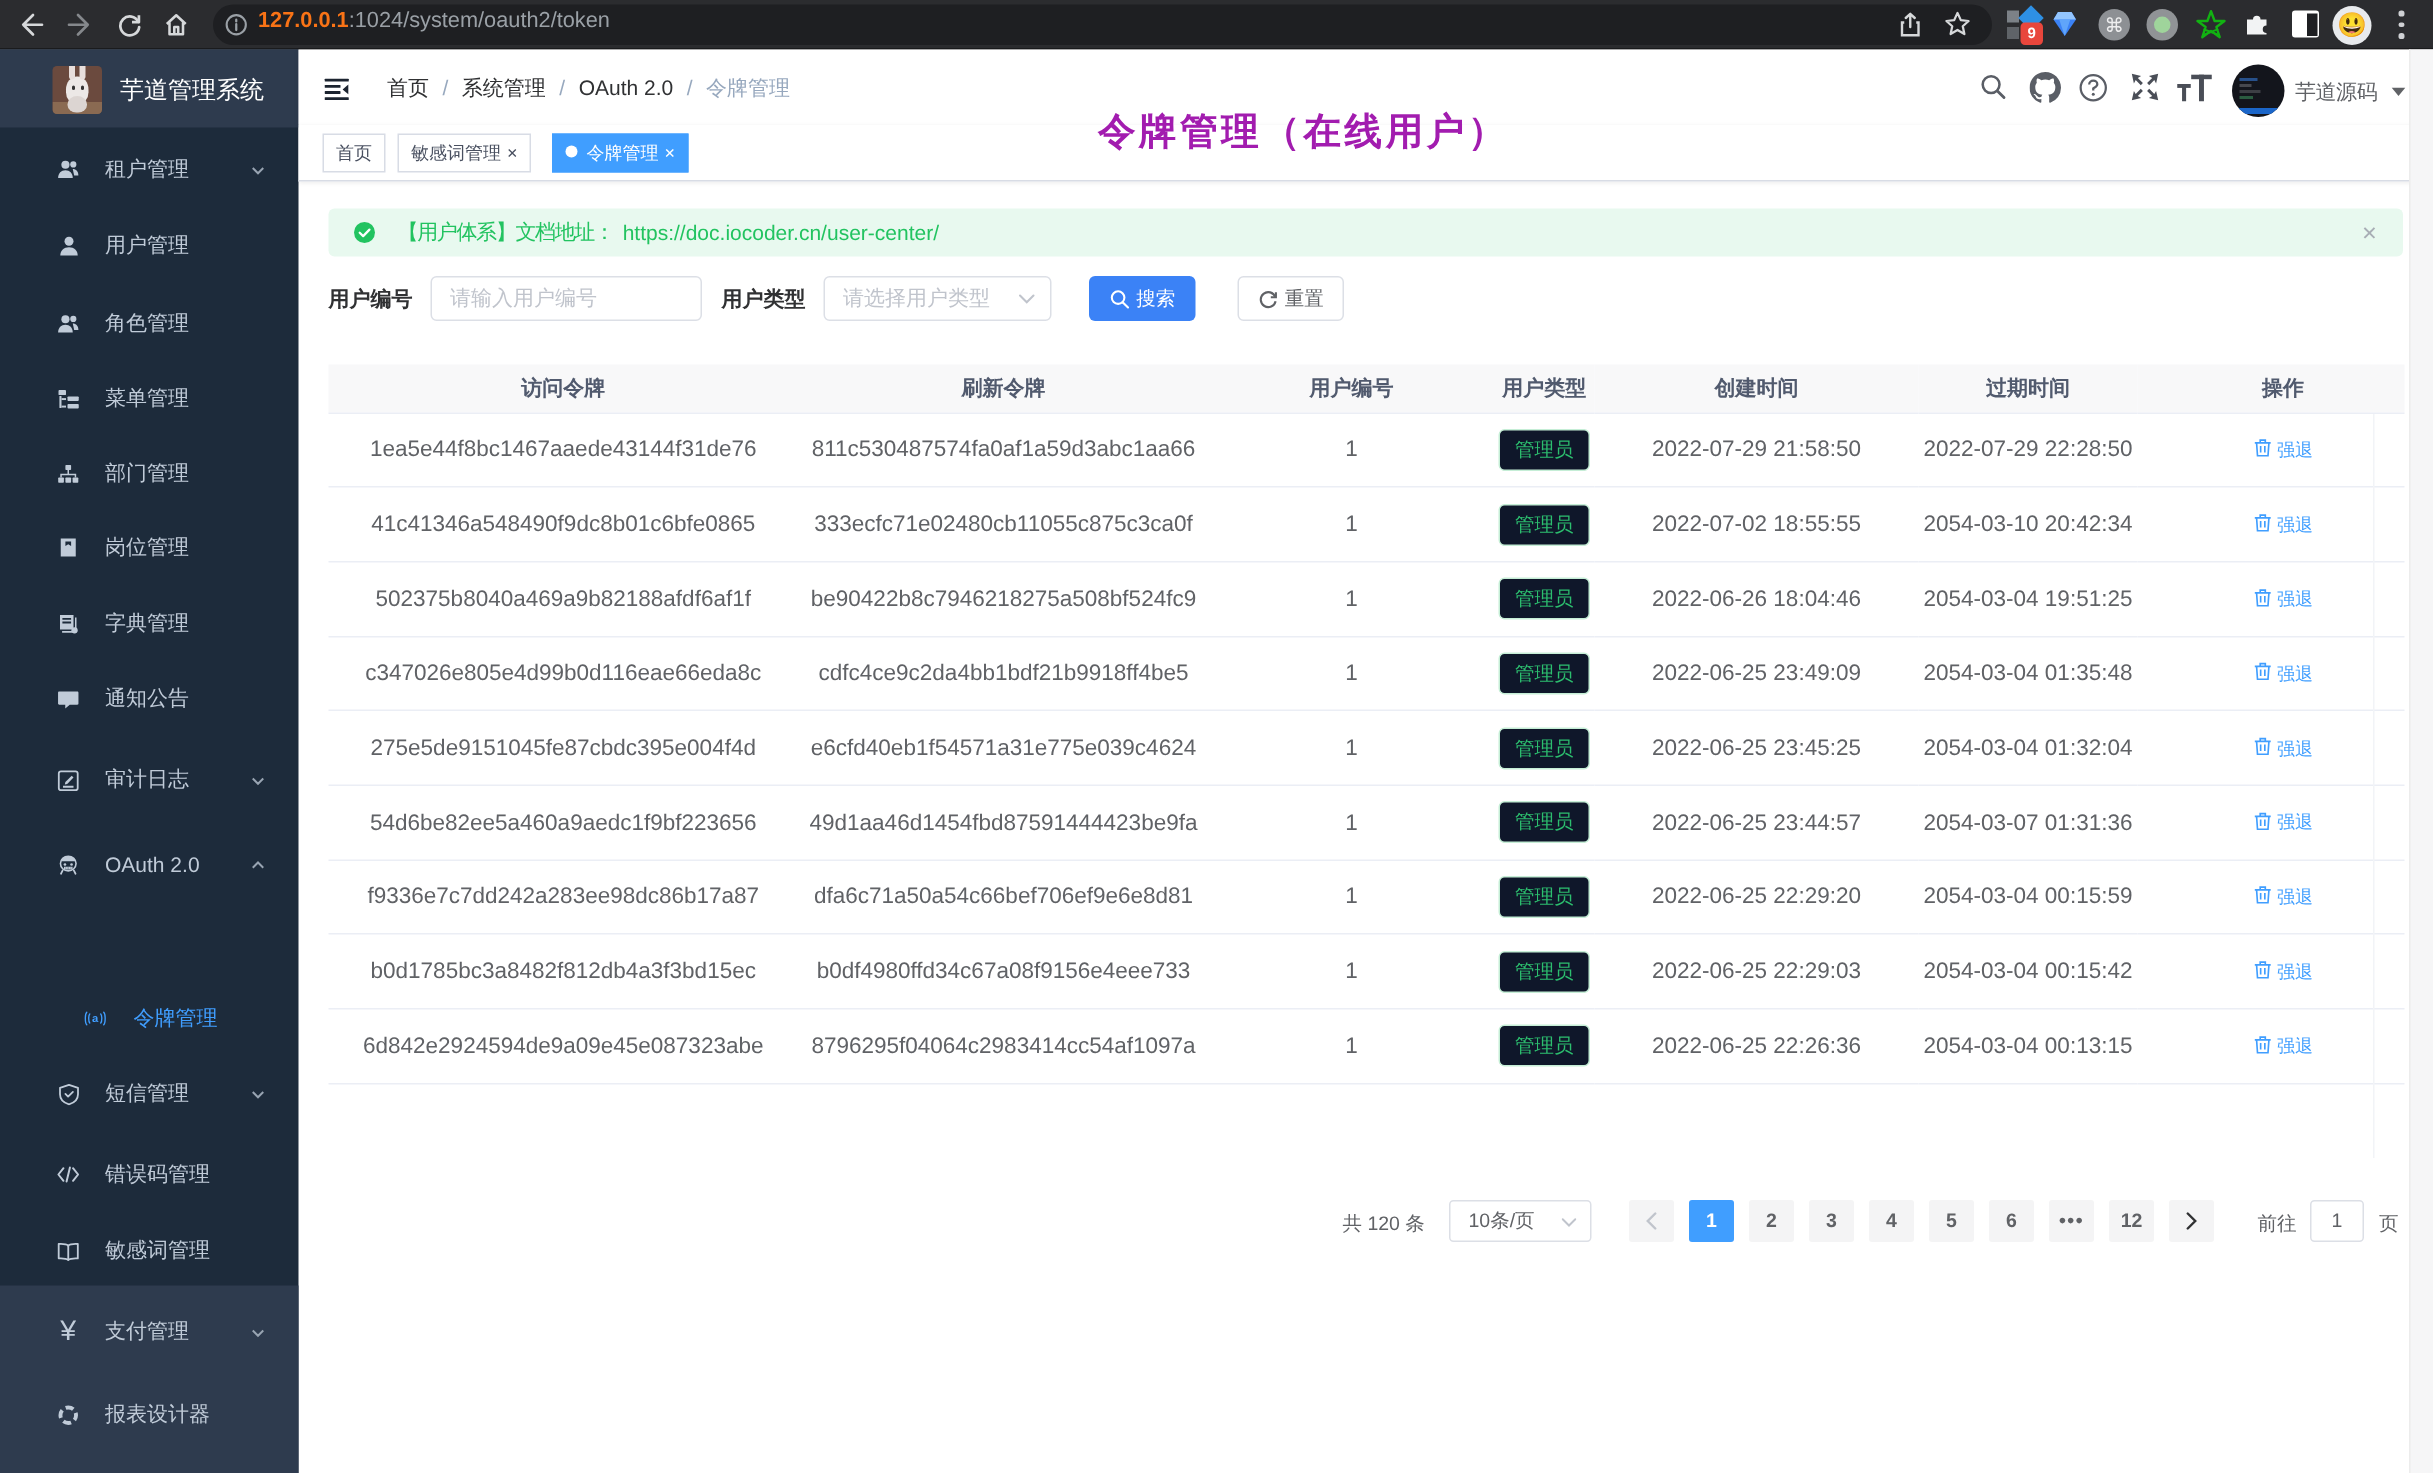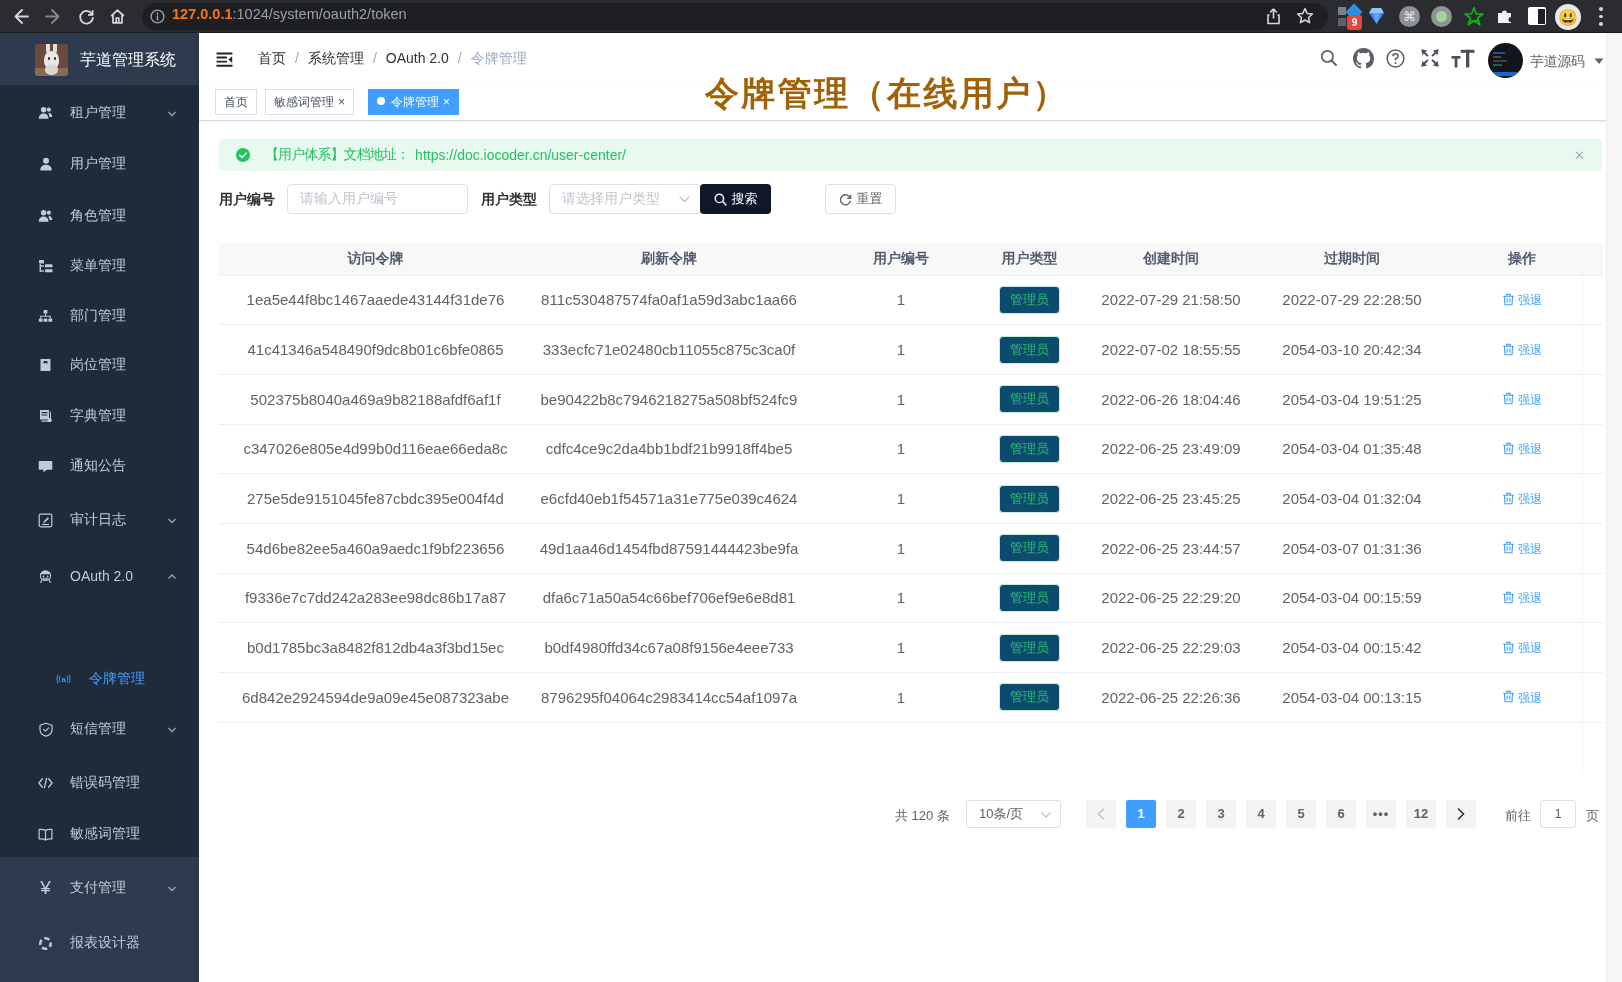--- a/index.html
+++ b/index.html
@@ -39,28 +39,28 @@
 #alert{position:absolute;left:219px;top:139px;width:1383px;height:32px;background:#e8f9ef;border-radius:4px;display:flex;align-items:center;font-size:14px;color:#22c360}
 #alert .close{position:absolute;right:17px;top:9px;color:#a8aeb5;font-size:13px}
 .flabel{position:absolute;top:191px;font-size:14px;font-weight:bold;color:#303133}
 .finput{position:absolute;top:184px;height:30px;border:1px solid #dcdfe6;border-radius:4px;background:#fff;font-size:14px;color:#c0c4cc;display:flex;align-items:center;padding:0 12px}
 .fbtn{position:absolute;top:184px;height:30px;border-radius:4px;font-size:13px;display:flex;align-items:center;justify-content:center}
 
 #tbl{position:absolute;left:219px;top:243px;width:1384px;border-collapse:collapse;table-layout:fixed;font-size:15px;color:#606266}
 #tbl th{height:32px;background:#f8f8f9;color:#515a6e;font-weight:bold;font-size:14px;text-align:center;border-bottom:1px solid #ebeef5;padding:0}
 #tbl td{height:49.7px;text-align:center;border-bottom:1px solid #ebeef5;padding:0;white-space:nowrap}
 #tbl td.op{padding-left:16px}
-.gtag{display:inline-block;height:28px;line-height:26px;padding:0 10px;background:#0c4a6e;border:1px solid #c5eed6;border-radius:4px;color:#2cbe6e;font-size:13px}
+.gtag{display:inline-block;height:28px;line-height:26px;padding:0 10px;background:#0f172a;border:1px solid #c5eed6;border-radius:4px;color:#2cbe6e;font-size:13px}
 .kick{color:#409eff;font-size:12px}
 
 #pag{position:absolute;left:219px;top:800px;width:1384px;height:28px;font-size:13px;color:#606266}
 .pbtn{position:absolute;top:0;width:30px;height:28px;background:#f4f4f5;border-radius:2px;text-align:center;line-height:28px;font-weight:bold;color:#606266;font-size:13px}
 .pbtn.on{background:#409eff;color:#fff}
 
-#anno{position:absolute;left:705px;top:71px;font-size:34px;font-weight:bold;color:#a16207;white-space:nowrap;letter-spacing:2.4px}
+#anno{position:absolute;left:732px;top:71px;font-size:25px;font-weight:bold;color:#a21caf;white-space:nowrap;letter-spacing:2.4px}
 </style>
 </head>
 <body>
 <div id="chrome">
 <svg class="abs" style="left:12px;top:8px" width="18" height="17" viewBox="0 0 18 17">
       <path d="M10 2 L3.5 8.5 L10 15 M3.5 8.5 H16" stroke="#d6d8da" stroke-width="1.8" fill="none" stroke-linecap="round" stroke-linejoin="round"></path>
     </svg>
 <svg class="abs" style="left:44px;top:8px" width="18" height="17" viewBox="0 0 18 17">
       <path d="M8 2 L14.5 8.5 L8 15 M14.5 8.5 H2" stroke="#85888c" stroke-width="1.8" fill="none" stroke-linecap="round" stroke-linejoin="round"></path>
     </svg>
@@ -404,21 +404,21 @@
     <span>https://doc.iocoder.cn/user-center/</span>
 <span class="close">✕</span>
 </div>
 <div id="formrow">
 <div class="flabel" style="left:219px">用户编号</div>
 <div class="finput" style="left:287px;width:181px">请输入用户编号</div>
 <div class="flabel" style="left:481px">用户类型</div>
 <div class="finput" style="left:549px;width:152px">请选择用户类型<svg class="abs" style="right:10px;top:11px" width="11" height="7" viewBox="0 0 11 7">
         <path d="M1 1 L5.5 5.5 L10 1" stroke="#c0c4cc" stroke-width="1.4" fill="none" stroke-linecap="round"></path>
       </svg></div>
-<div class="fbtn" style="left:700px;width:71px;background:#0f172a;color:#fff"><svg width="13" height="13" viewBox="0 0 13 13" style="margin-right:5px">
+<div class="fbtn" style="left:726px;width:71px;background:#3b82f6;color:#fff"><svg width="13" height="13" viewBox="0 0 13 13" style="margin-right:5px">
         <circle cx="5.4" cy="5.4" r="4.2" stroke="#fff" stroke-width="1.4" fill="none"></circle>
         <path d="M8.6 8.6 L12 12" stroke="#fff" stroke-width="1.4" stroke-linecap="round"></path>
       </svg>搜索</div>
 <div class="fbtn" style="left:825px;width:71px;background:#fff;border:1px solid #dcdfe6;color:#606266"><svg width="13" height="13" viewBox="0 0 13 13" style="margin-right:5px">
         <path d="M11.2 5 A5 5 0 1 0 11.4 7.8" stroke="#606266" stroke-width="1.4" fill="none"></path>
         <path d="M11.6 1.8 L11.6 5.2 L8.2 5.2" fill="none" stroke="#606266" stroke-width="1.4"></path>
       </svg>重置</div>
 </div>
 <table id="tbl">
 <colgroup>

